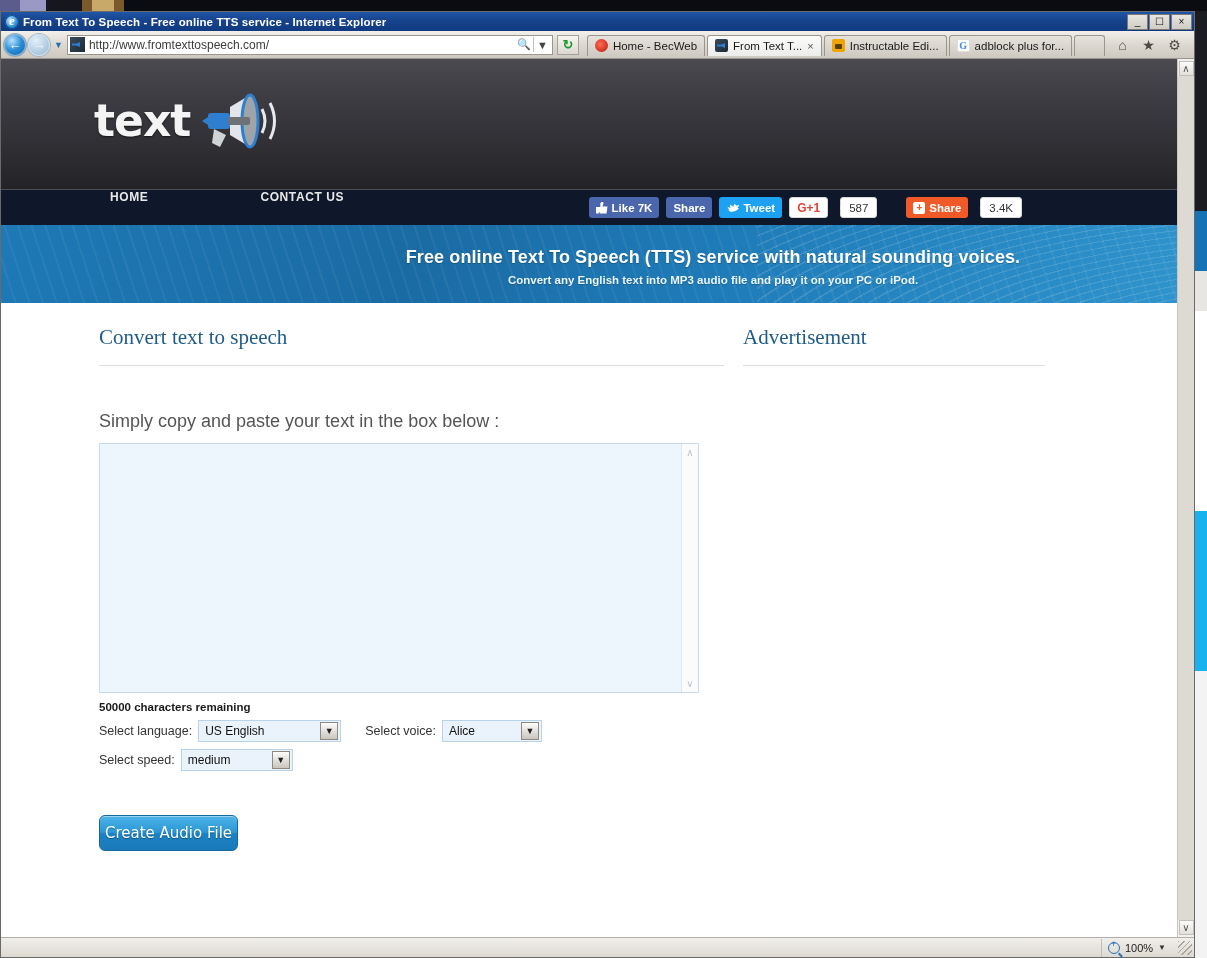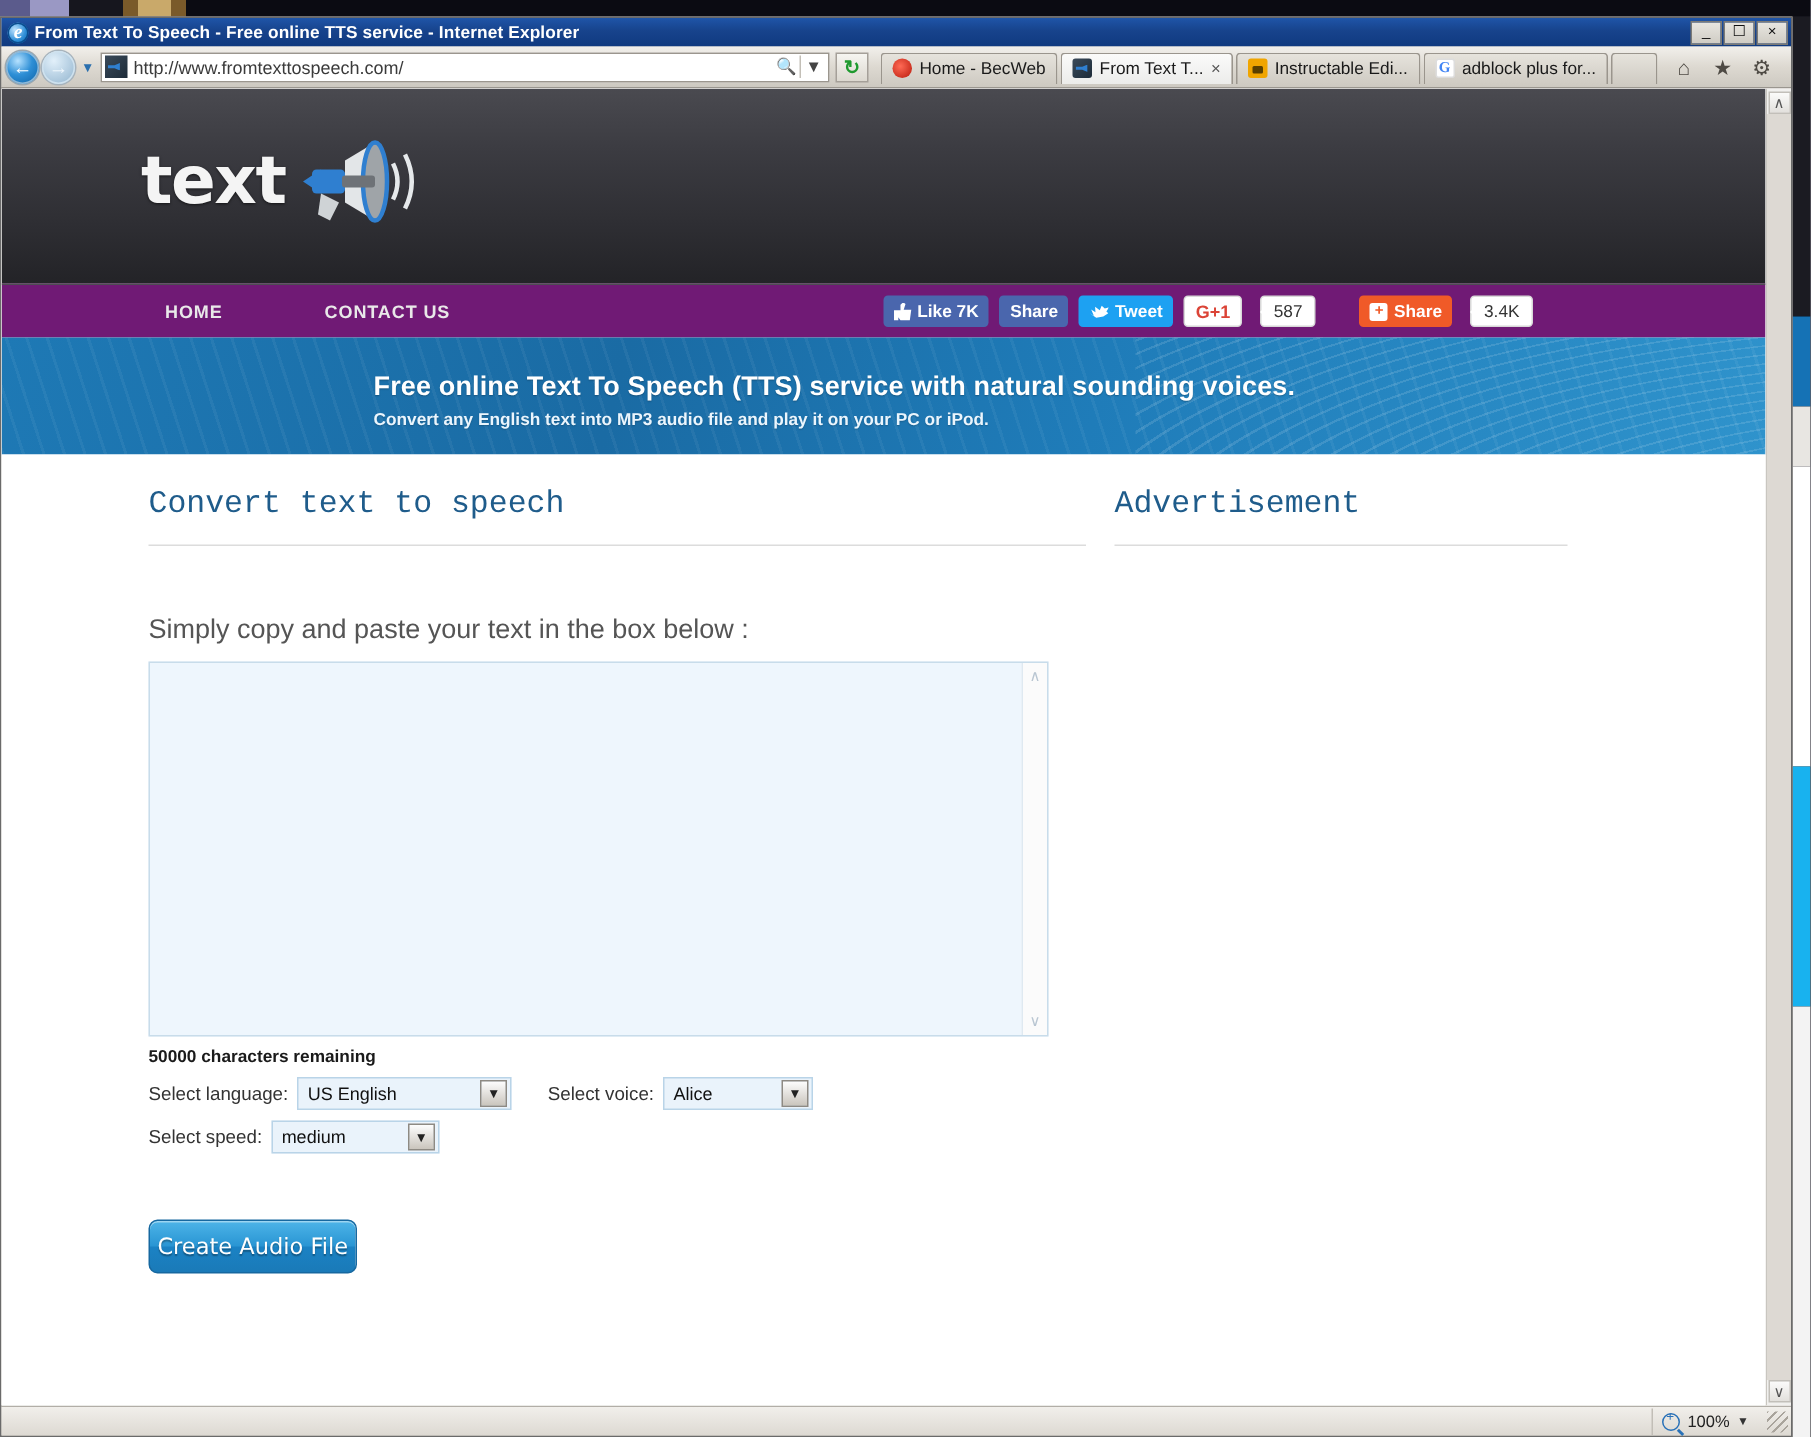--- a/index.html
+++ b/index.html
@@ -159,24 +159,25 @@
   .logo-word {
     font-family:"DejaVu Sans", sans-serif;
     font-size:44px; font-weight:bold; color:#f4f4f4;
     letter-spacing:-1px; line-height:1;
     text-shadow:0 1px 2px rgba(0,0,0,.6);
   }
   #megaphone { width:92px; height:68px; position:relative; }
 
   
   #site-nav {
-    height:36px; background:#701a75;
+    height:36px; background:#0f172a;
     border-top:1px solid #4d4d52;
-    display:flex; align-items:center;
+    display:flex; align-items:flex-start;
     position:relative;
+    gap:44px;
   }
   .nav-link {
     color:#e9e9e9; font-size:12px; font-weight:bold;
     letter-spacing:.6px; padding:0 14px; margin-left:95px;
   }
   .nav-link + .nav-link { margin-left:40px; }
   #social { position:absolute; right:155px; top:7px; display:flex; align-items:center; gap:7px; }
   .sbtn {
     height:21px; display:flex; align-items:center; gap:4px;
     padding:0 7px; border-radius:3px;
@@ -211,33 +212,33 @@
   #banner {
     height:78px; position:relative; overflow:hidden;
     background:linear-gradient(105deg,#1e79b5 0%, #1a6ba4 35%, #1f7cb9 62%, #2f93cc 100%);
   }
   #banner .waves { position:absolute; inset:0; opacity:.5;
     background:repeating-linear-gradient(72deg, rgba(255,255,255,.10) 0 2px, rgba(255,255,255,0) 2px 13px);
   }
   #banner .waves2 { position:absolute; right:-60px; top:-30px; width:480px; height:160px;
     background:repeating-radial-gradient(ellipse at 120% 120%, rgba(255,255,255,.12) 0 3px, rgba(255,255,255,0) 3px 17px);
   }
-  #banner-inner { position:relative; padding:22px 0 0 248px; }
+  #banner-inner { position:relative; padding:22px 0 0 248px;text-align:center; }
   #banner-title { color:#fff; font-size:18px; font-weight:bold; letter-spacing:.1px; text-shadow:0 1px 1px rgba(0,0,0,.25); }
   #banner-sub { color:#eaf5fd; font-size:11.5px; margin-top:6px; font-weight:bold; text-shadow:0 1px 1px rgba(0,0,0,.2); }
 
   
   #content { padding:0 0 0 0; background:#fff; position:relative; height:calc(100% - 244px); }
   #cols { display:flex; padding-top:22px; }
   #col-left { width:625px; margin-left:98px; }
   #col-right { width:302px; margin-left:19px; }
   .sec-title {
     font-size:21px; color:#1f5c8b; font-weight:normal;
     padding-bottom:15px; border-bottom:1px solid #dcdcdc;
-    font-family:Liberation Mono, monospace;
+    font-family:Liberation Serif, serif;
   }
   #instr { font-size:18px; color:#555; margin-top:45px; }
   #textarea {
     margin-top:11px; width:600px; height:250px;
     background:#eef6fd; border:1px solid #c8dcea;
     display:flex;
   }
   #ta-body { flex:1 1 auto; }
   #ta-scroll {
     width:17px; flex:0 0 auto; background:#fbfbfb;

